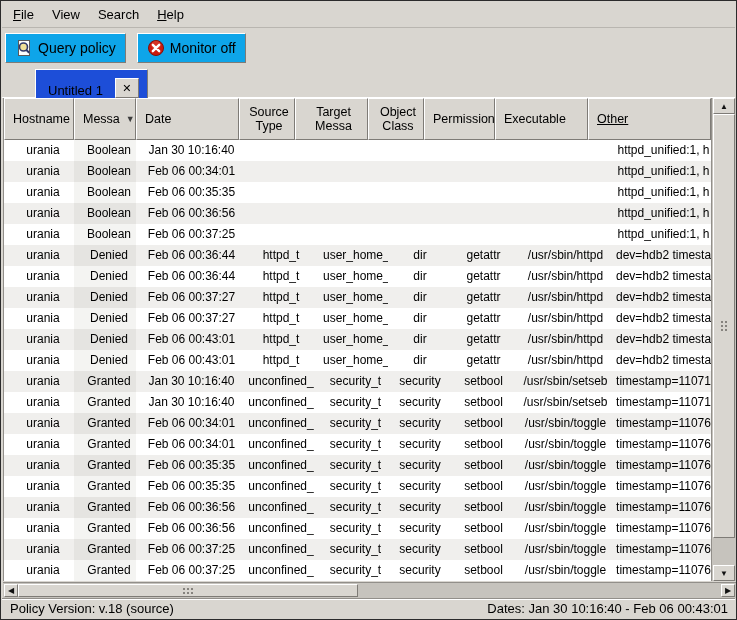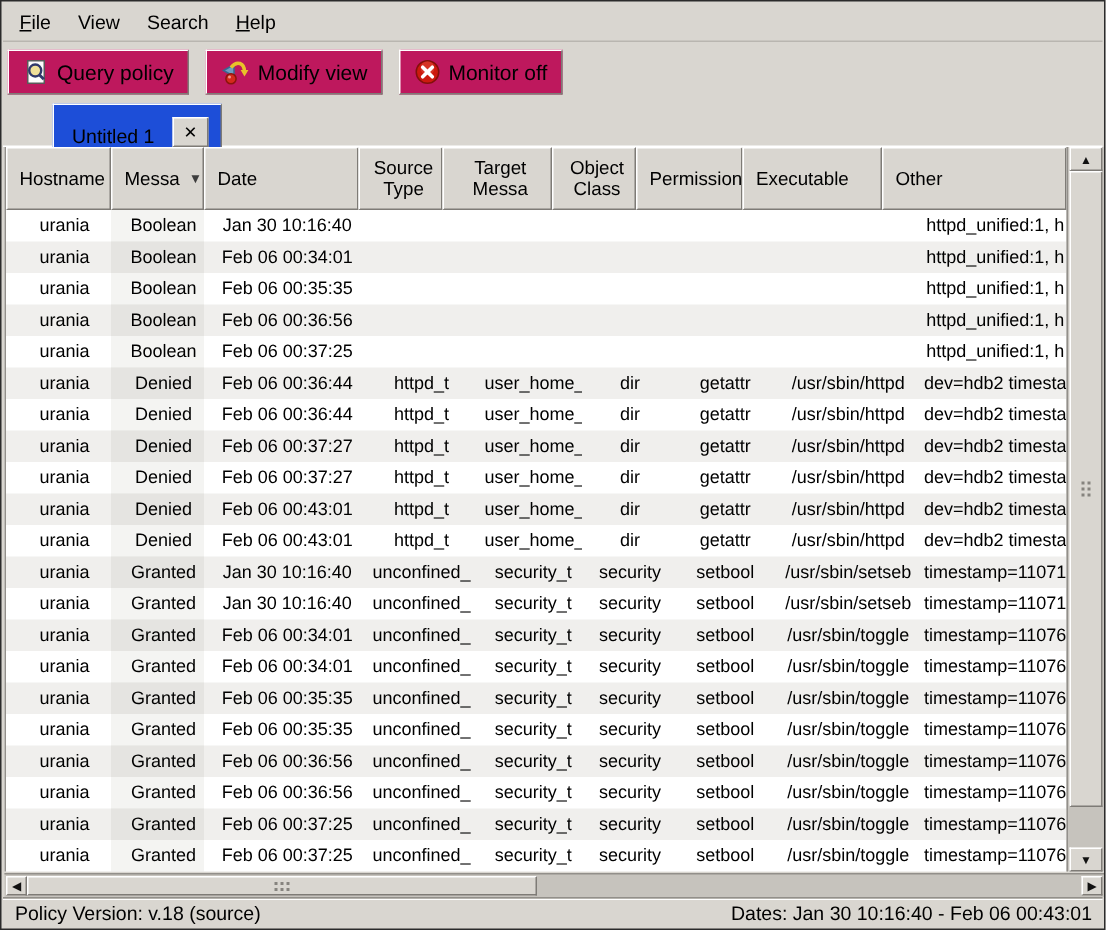--- a/index.html
+++ b/index.html
@@ -8,21 +8,21 @@
   .window { position:relative; width:737px; height:620px; background:#d9d6d0; border:1px solid #2b2b2b; overflow:hidden; }
 
   
   .menubar { position:absolute; top:1px; left:1px; right:1px; height:26px; display:flex; align-items:center; padding-left:2px; border-bottom:1px solid #b9b6b0; background:#d9d6d0; }
   .menu-item { padding:4px 9px; cursor:default;text-align:right; }
   .menu-item u { text-decoration:underline; }
 
   
   .toolbar { position:absolute; top:27px; left:1px; right:1px; height:40px; display:flex; align-items:center; padding-left:3px; }
   .tb-btn { display:flex; align-items:center; gap:5px; height:30px; padding:0 9px; margin-right:11px;
-    background:#be185d; border-top:1px solid #fff; border-left:1px solid #fff; border-right:1px solid #7e7b76; border-bottom:1px solid #7e7b76; font-size:14px; }
+    background:#0ea5e9; border-top:1px solid #fff; border-left:1px solid #fff; border-right:1px solid #7e7b76; border-bottom:1px solid #7e7b76; font-size:14px; }
   .tb-btn svg { display:block; }
 
   
   .tabrow { position:absolute; top:67px; left:1px; right:1px; height:30px; }
   .tabrow::after { content:""; position:absolute; left:0; right:0; bottom:0; height:1px; background:#fff; z-index:0; }
   .tab { position:absolute; left:1px; bottom:0; height:29px; z-index:1; display:flex; align-items:flex-end; gap:12px; padding:0 8px 0 12px;
     background:#1d4ed8; border-top:1px solid #fff; border-left:1px solid #fff; border-right:1px solid #7e7b76;margin-left:32px; }
   .tab-close { width:24px; height:20px; display:flex; align-items:center; justify-content:center; font-size:11px; font-weight:bold;
     background:#d9d6d0; border-top:1px solid #fff; border-left:1px solid #fff; border-right:1px solid #7e7b76; border-bottom:1px solid #7e7b76; }
 
@@ -81,32 +81,20 @@
           <svg width="18" height="18" viewBox="0 0 18 18">
             <rect x="3.5" y="1.5" width="11" height="15" fill="#fdfdfd" stroke="#5a5a5a"></rect>
             <circle cx="8.5" cy="8" r="4" fill="#f0e099" stroke="#31396b" stroke-width="1.6"></circle>
             <line x1="11.2" y1="10.8" x2="14.2" y2="13.8" stroke="#31396b" stroke-width="2"></line>
           </svg>
         </span>
         <span>Query policy</span>
       </div>
       <div class="tb-btn">
         <span>
-          <svg width="20" height="19" viewBox="0 0 20 19">
-            <polygon points="2,8 9,4 9,12" fill="#6f9cc2" stroke="#38678f"></polygon>
-            <path d="M7 6 C 11 1, 16 3, 16 9" fill="none" stroke="#e8c22a" stroke-width="2.4"></path>
-            <polygon points="16,12 13.4,7.6 18.6,7.6" fill="#e8c22a"></polygon>
-            <circle cx="7" cy="13.5" r="3.4" fill="#d42a1c" stroke="#8c140b"></circle>
-            <circle cx="6" cy="12.4" r="1" fill="#f49a8e"></circle>
-          </svg>
-        </span>
-        <span>Modify view</span>
-      </div>
-      <div class="tb-btn">
-        <span>
           <svg width="18" height="18" viewBox="0 0 18 18">
             <circle cx="9" cy="9" r="7.5" fill="#cc1a0e" stroke="#82100a"></circle>
             <circle cx="9" cy="6.4" r="4.6" fill="#dd4b38" opacity="0.55"></circle>
             <path d="M5.8 5.8 L12.2 12.2 M12.2 5.8 L5.8 12.2" stroke="#fff" stroke-width="2.4" stroke-linecap="round"></path>
           </svg>
         </span>
         <span>Monitor off</span>
       </div>
     </div>
 
@@ -140,21 +128,21 @@
           </div>
           <div class="hcell" style="width: 56px;">
             <span>Object Class</span>
           </div>
           <div class="hcell" style="width: 71px;">
             <span>Permission</span>
           </div>
           <div class="hcell" style="width: 93px;">
             <span>Executable</span>
           </div>
-          <div class="hcell" style="width: auto; flex: 1 1 0%;">
+          <div class="hcell" style="width: auto; flex: 1 1 0%; text-decoration: underline;">
             <span>Other</span>
           </div>
         </div>
       <div class="tbody">
           <div class="row">
             <div class="cell" style="width: 70px;">urania</div>
             <div class="cell tint" style="width: 62px;">Boolean</div>
             <div class="cell" style="width: 103px;">Jan 30 10:16:40</div>
             <div class="cell" style="width: 76px;"></div>
             <div class="cell" style="width: 73px;"></div>

